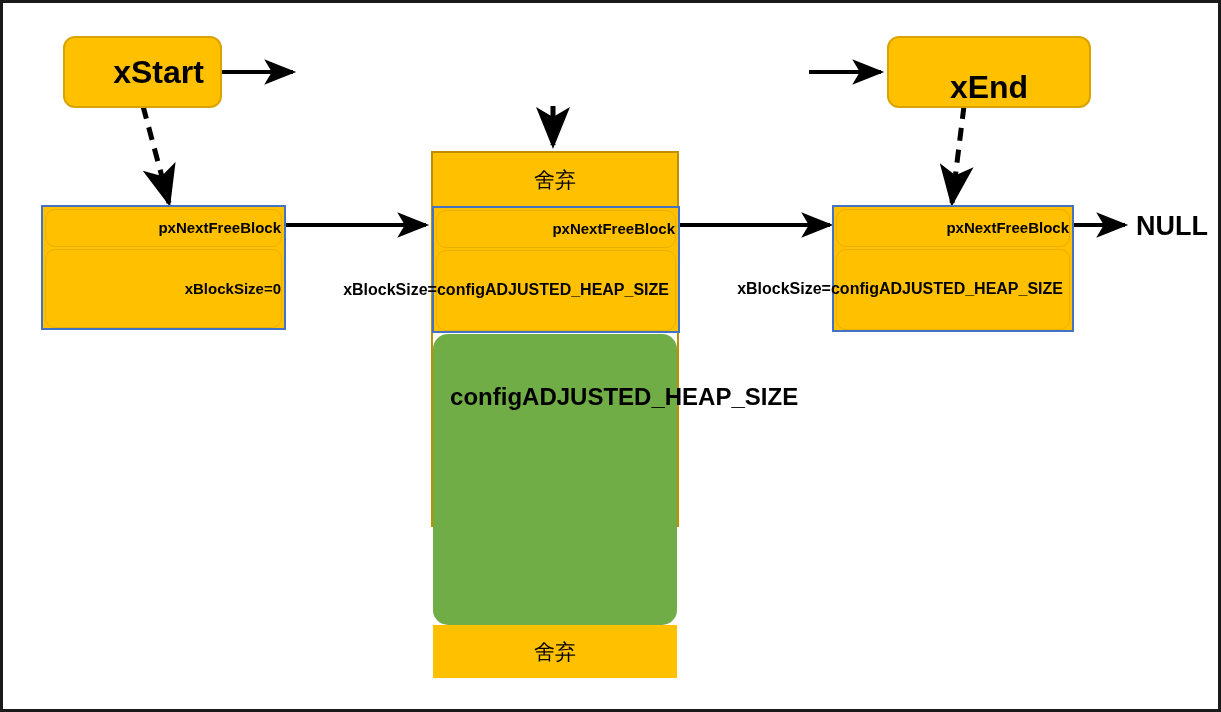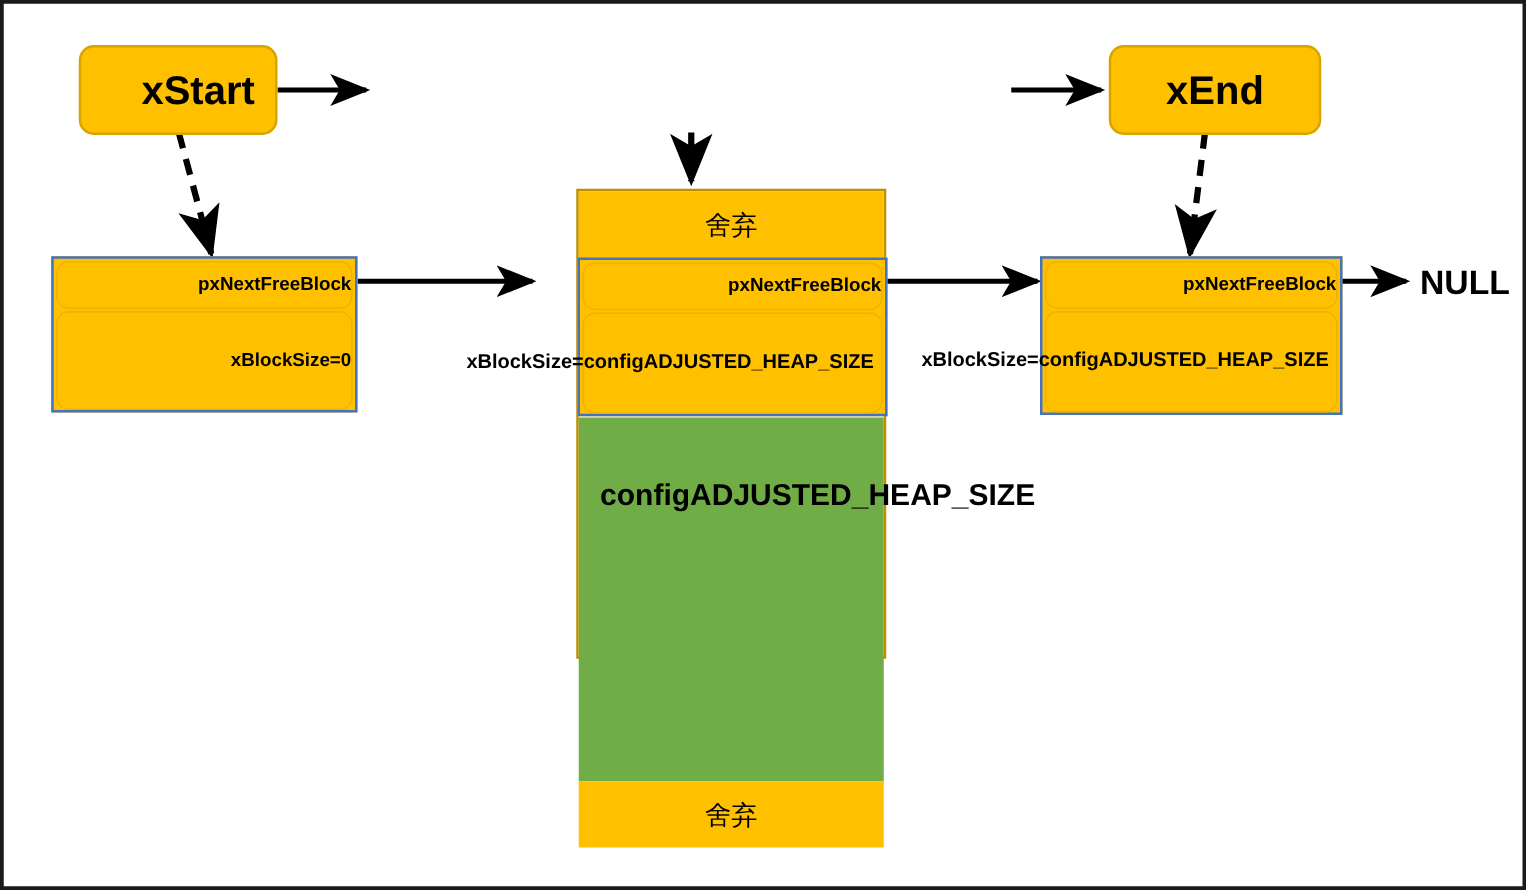--- a/index.html
+++ b/index.html
@@ -136,49 +136,49 @@
     <line x1="676" y1="222" x2="827" y2="222" stroke="#000000" stroke-width="4" marker-end="url(#arrowhead)"></line>
 
     <line x1="1070" y1="222" x2="1122" y2="222" stroke="#000000" stroke-width="4" marker-end="url(#arrowhead)"></line>
   </svg>
 
   <div class="pill pill-orange" style="left:60px; top:33px; width:159px; height:72px; font-size:32px;padding-left:32px;">
     <span>xStart</span>
   </div>
 
 
-  <div class="pill pill-orange" style="left:884px; top:33px; width:170px; height:72px; font-size:32px;">
+  <div class="pill pill-orange" style="left:884px; top:33px; width:204px; height:72px; font-size:32px;align-items:flex-end;">
     <span>xEnd</span>
   </div>
 
   <div class="struct" style="left:38px; top:202px; width:245px; height:125px;">
     <div class="struct-row" style="height:38px; font-size:15px;">
       <span>pxNextFreeBlock</span>
     </div>
     <div class="struct-row" style="height:79px; margin-top:2px; font-size:15px;">
       <span>xBlockSize=0</span>
     </div>
   </div>
 
-  <div class="mem-col" style="left:428px; top:148px; width:248px; height:376px;margin-left:30px;">
+  <div class="mem-col" style="left:428px; top:148px; width:248px; height:376px;">
 
     <div class="band-orange" style="height:54px; font-size:21px;">
       <span>舍弃</span>
     </div>
 
     <div class="struct" style="left:-1px; top:53px; width:248px; height:127px; border-top-color:#4472C4;">
       <div class="struct-row" style="height:38px; font-size:15px;">
         <span>pxNextFreeBlock</span>
       </div>
       <div class="struct-row" style="height:81px; margin-top:2px; font-size:16px; padding:0 6px;">
         <span>xBlockSize=configADJUSTED_HEAP_SIZE</span>
       </div>
     </div>
 
-    <div class="band-green" style="margin-top:127px; height:291px; font-size:24px; padding-top:48px;">
+    <div class="band-green" style="margin-top:127px; height:291px; font-size:24px; padding-top:48px;border-radius:15px;">
       <span style="display:block; width:86%;">configADJUSTED_HEAP_SIZE</span>
     </div>
 
     <div class="band-orange" style="height:53px; font-size:21px;">
       <span>舍弃</span>
     </div>
   </div>
 
   <div class="struct" style="left:829px; top:202px; width:242px; height:127px;">
     <div class="struct-row" style="height:38px; font-size:15px;">

